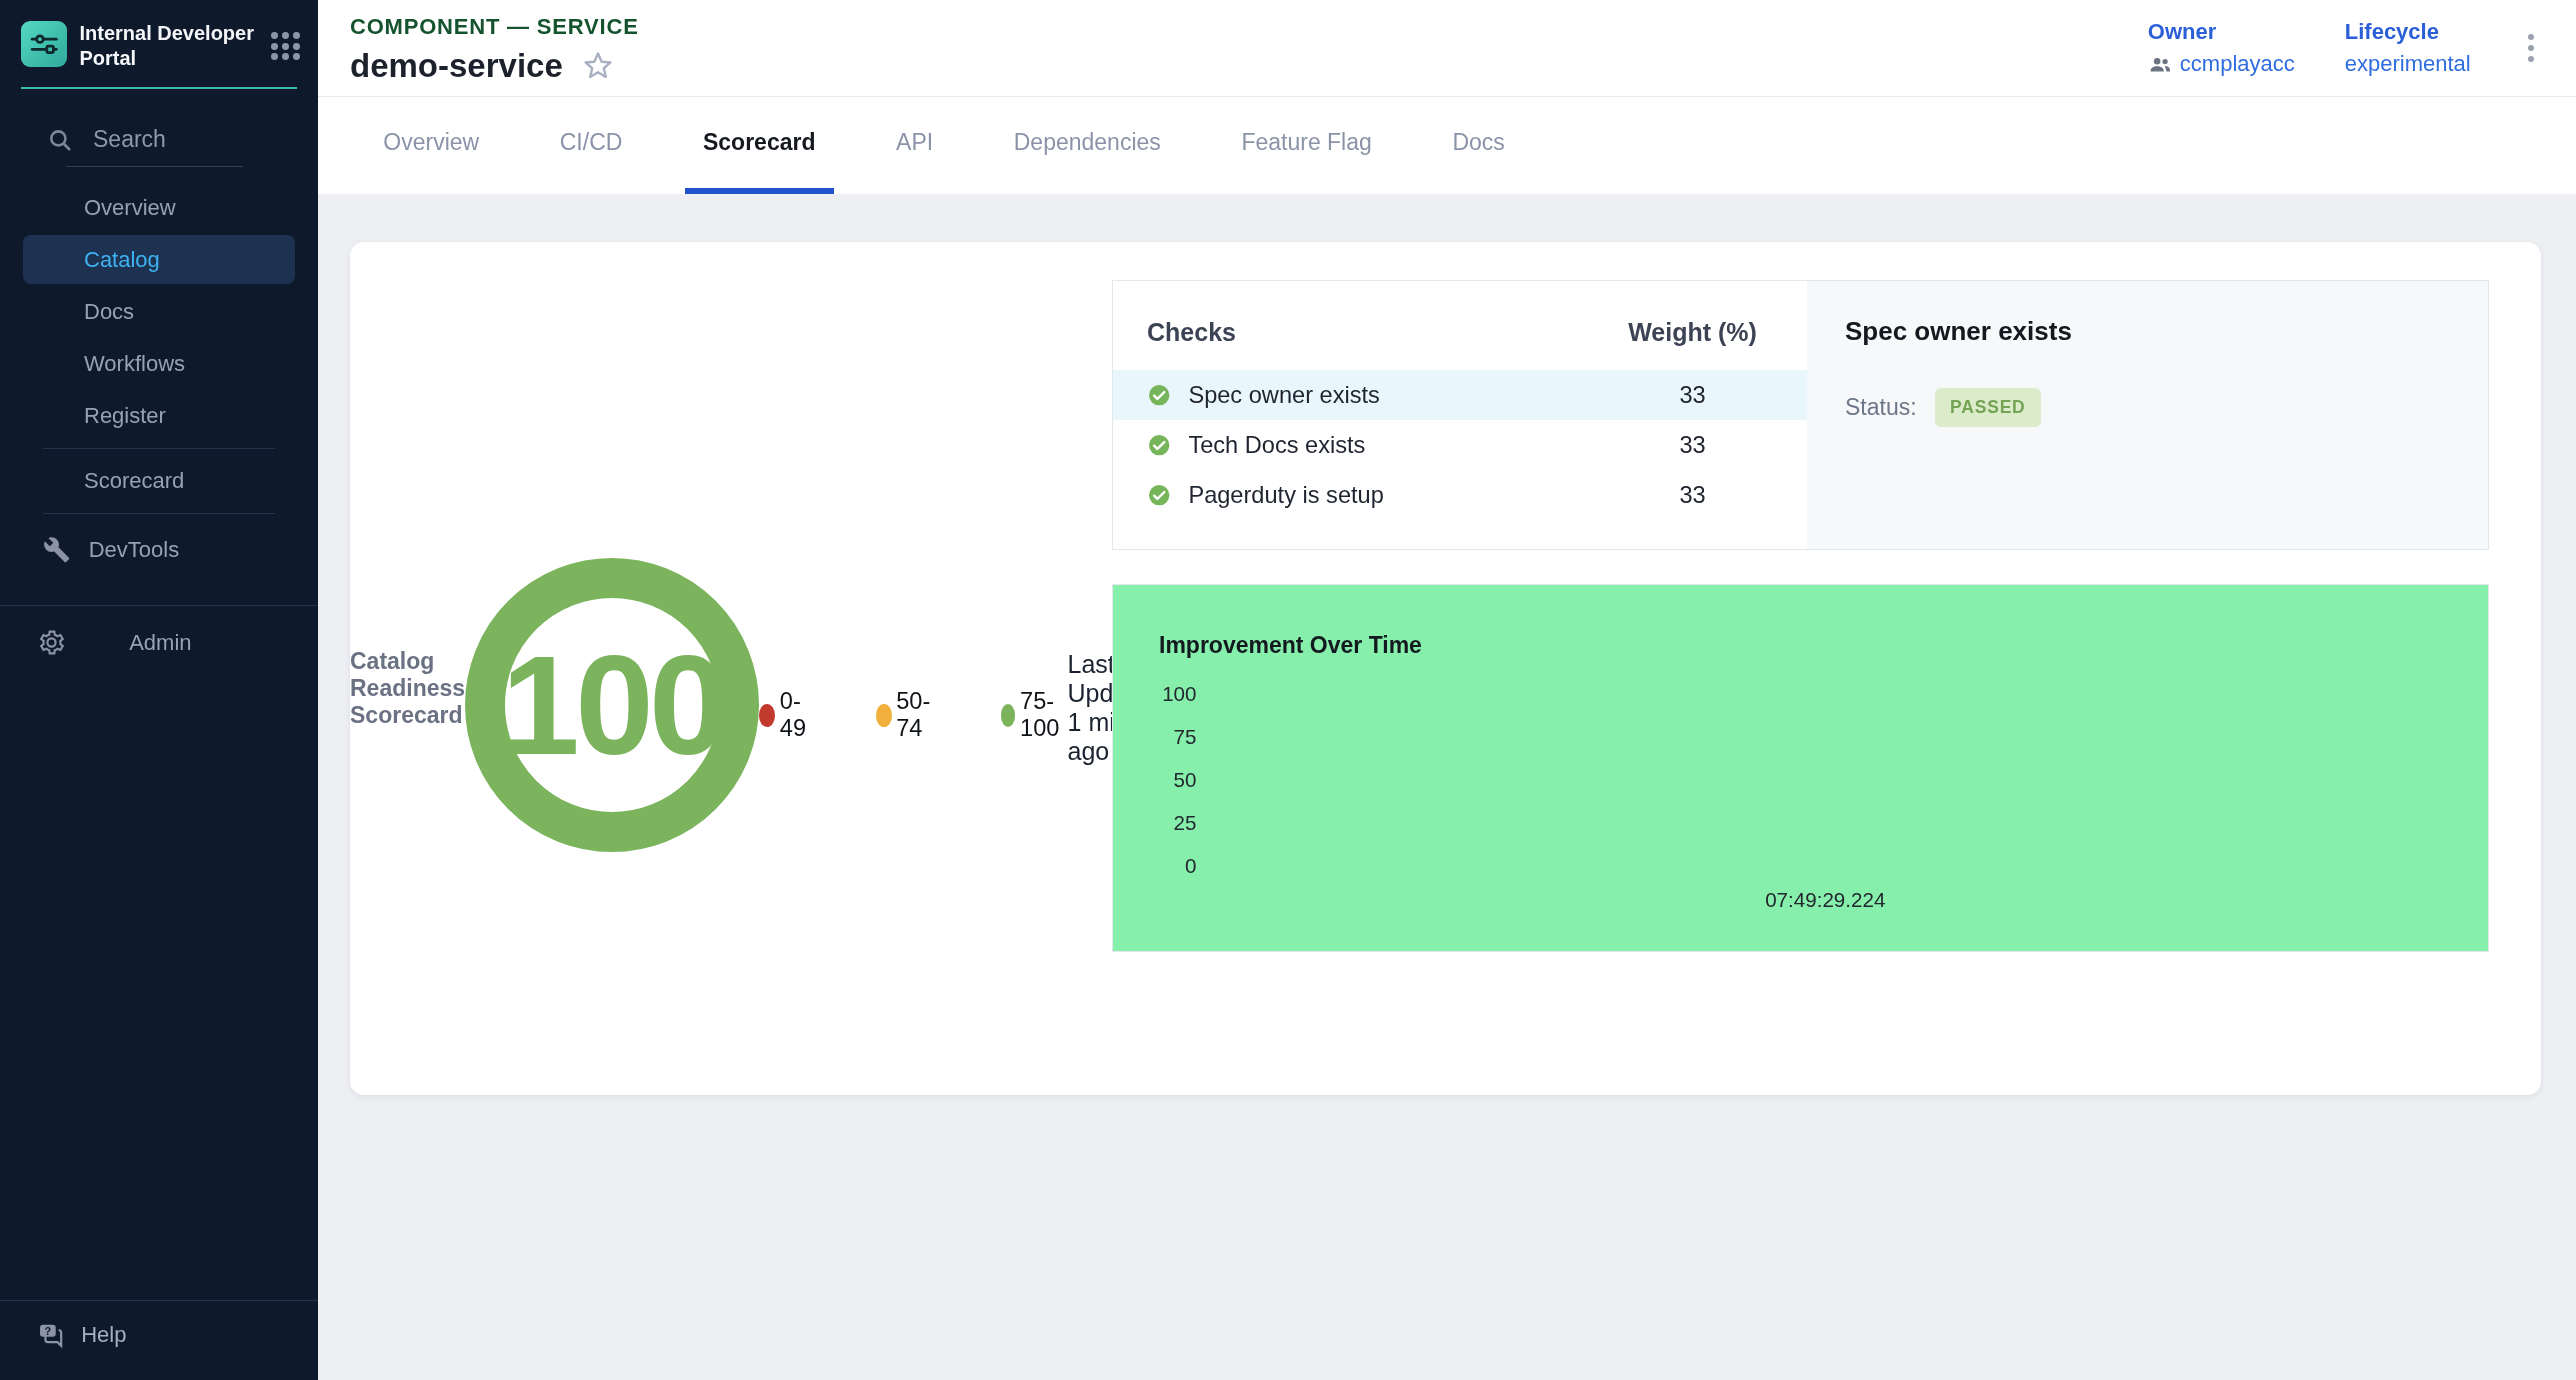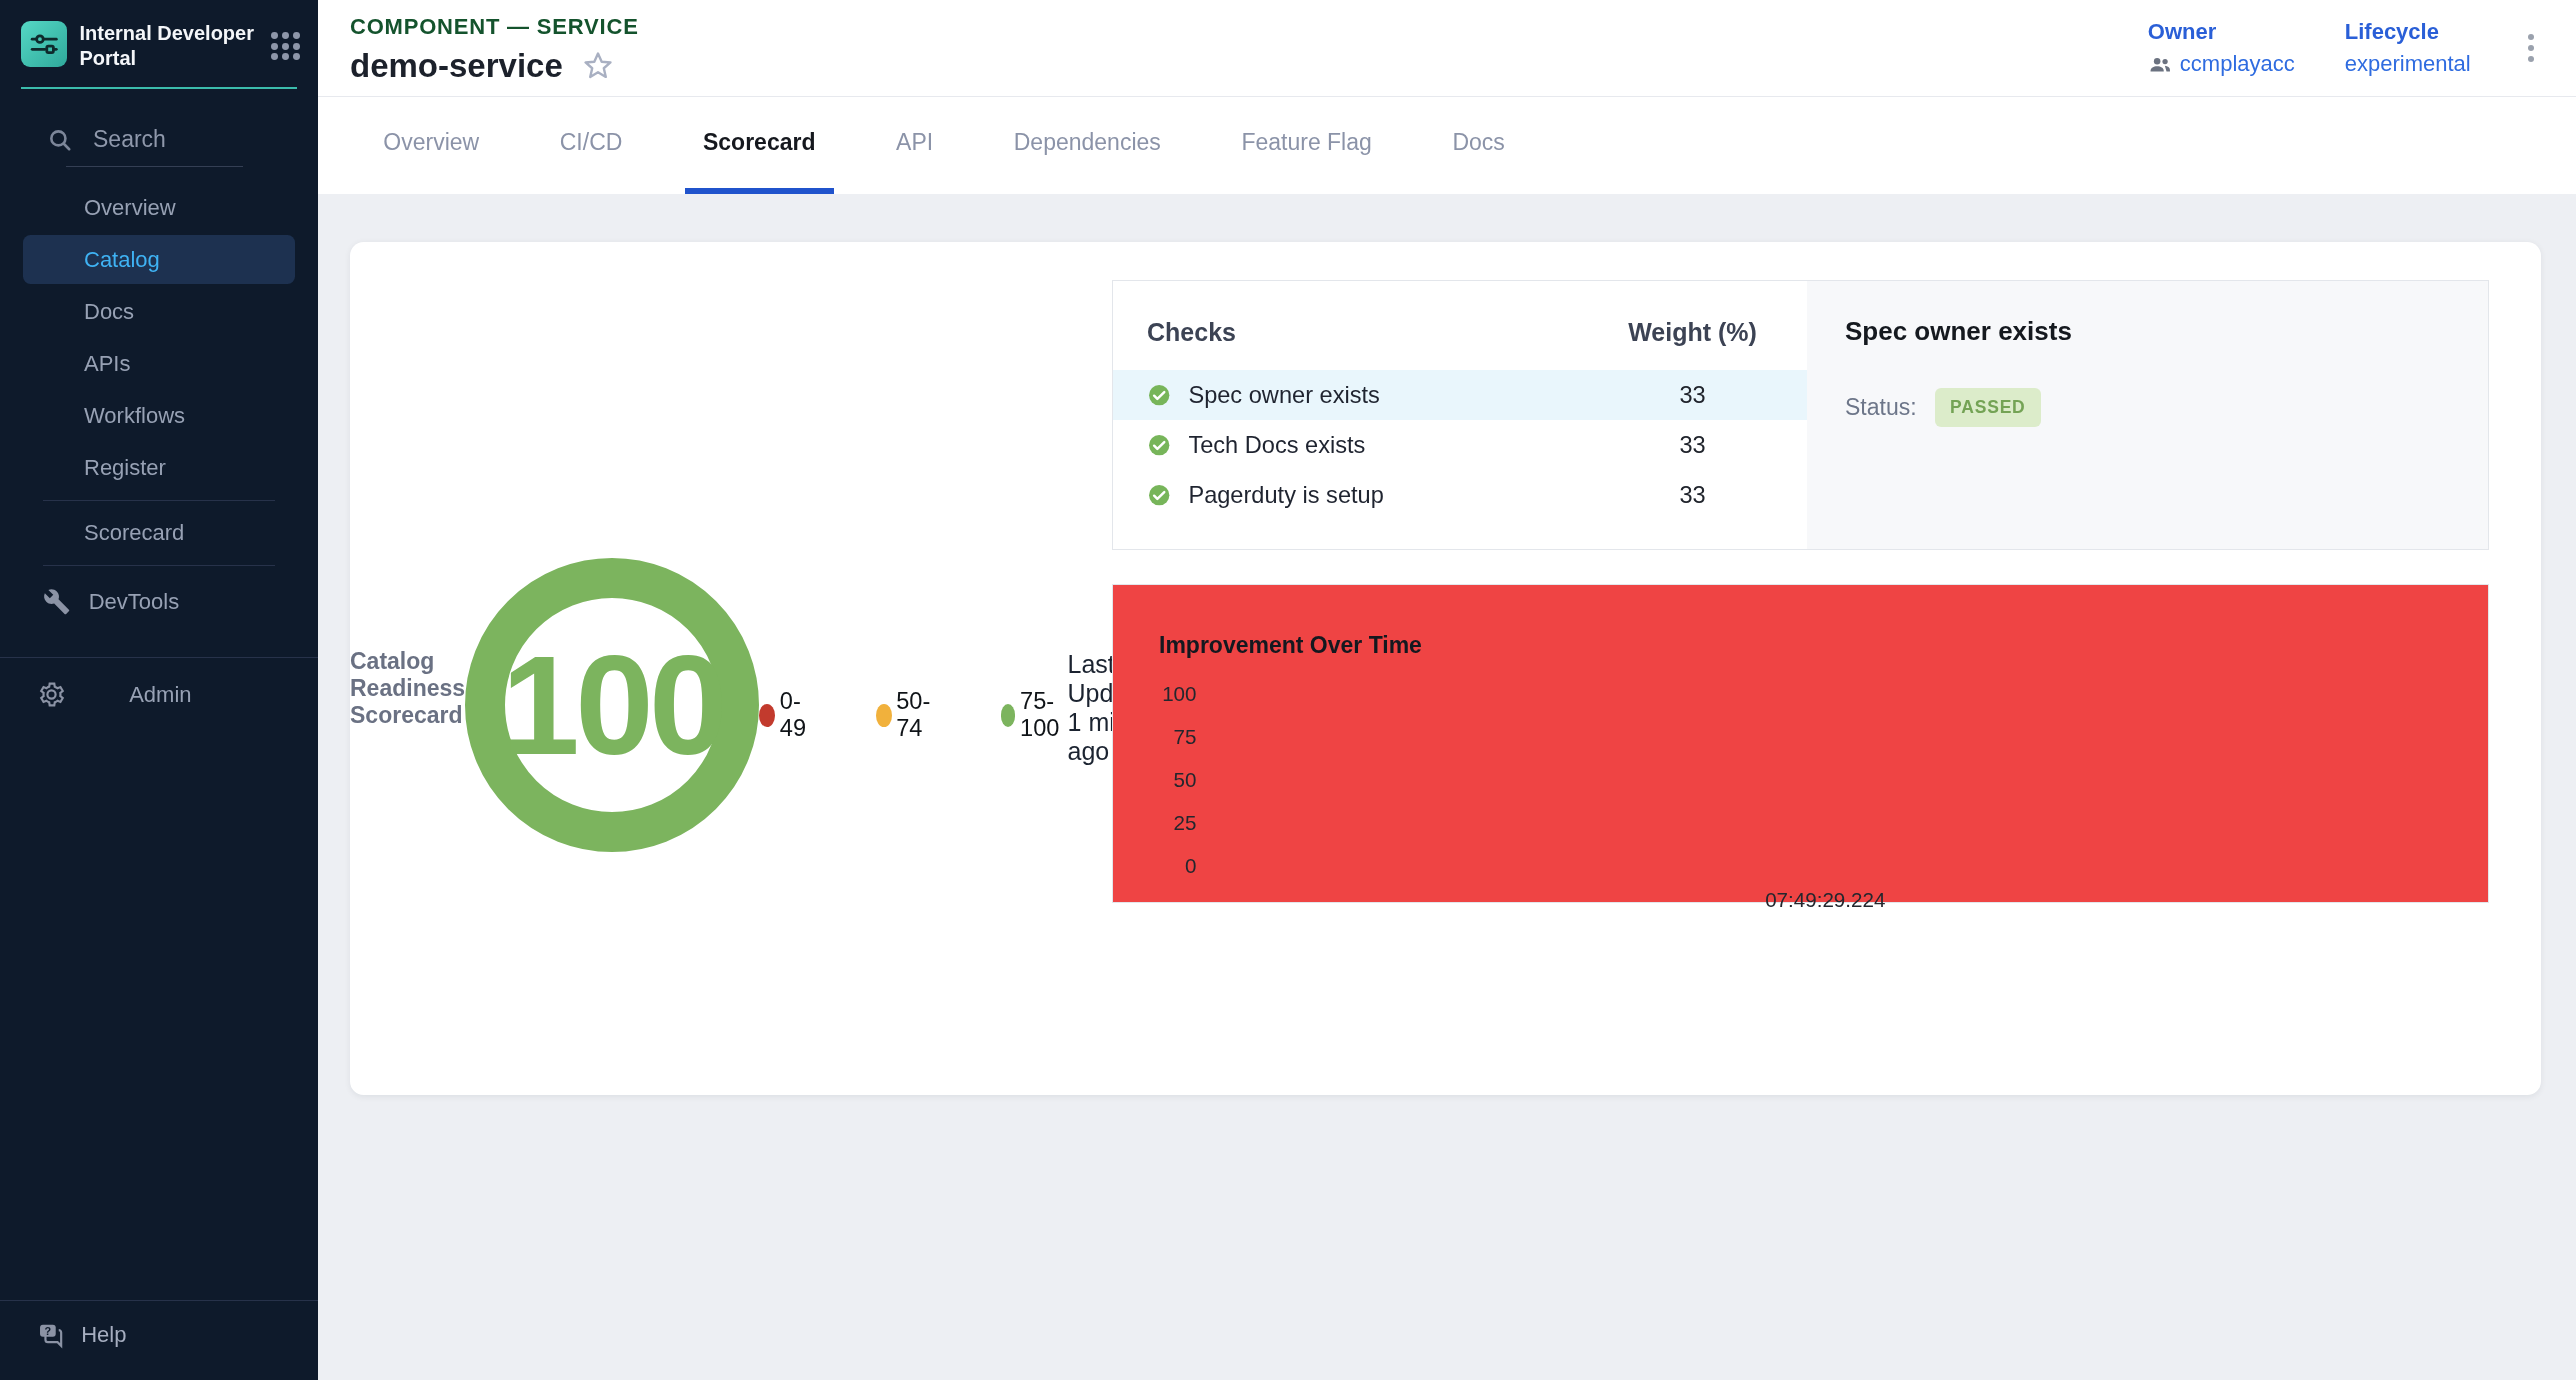--- a/index.html
+++ b/index.html
@@ -123,21 +123,21 @@
   .check-row .c-weight { width:229px; text-align:center; font-size:23.6px; color:#20242c; }
   .detail-panel { width:681px; flex:none; background:#f7f8fa; padding:35px 38px; }
   .detail-title { font-size:26px; font-weight:700; color:#15191f; }
   .status-row { margin-top:41px; display:flex; align-items:center; }
   .status-label { font-size:23px; color:#6d7689; }
   .badge {
     margin-left:18.3px; background:#dcecca; color:#74a355; border-radius:6.1px;
     padding:9.1px 15.2px; font-size:17.5px; font-weight:600; letter-spacing:0.8px;
   }
   .chart-wrap {
-    margin-top:34px; height:319px; border:1.5px solid #e3e6eb; background:#ef4444;
+    margin-top:34px; height:368px; border:1.5px solid #e3e6eb; background:#86efac;
     position:relative; flex:none;
   }
   .chart-title { position:absolute; left:46px; top:47px; font-size:23px; font-weight:700; color:#14181f; }
   .y-axis { position:absolute; left:30.5px; top:97px; width:53px; }
   .y-tick { height:43px; text-align:right; font-size:20.6px; color:#23272e; }
   .x-tick {
     position:absolute; left:51.8%; top:303px; transform:translateX(-50%);
     font-size:20.6px; color:#23272e;
   }
 </style>
@@ -179,21 +179,20 @@
     <span class="search-label">Search</span>
   </div>
   <div class="search-line"></div>
 
   <nav class="nav">
     <div class="nav-item">Overview</div>
     <div class="nav-item active-wrap">
       <div class="nav-pill">Catalog</div>
     </div>
     <div class="nav-item">Docs</div>
-    <div class="nav-item">APIs</div>
     <div class="nav-item">Workflows</div>
     <div class="nav-item">Register</div>
     <div class="nav-div"></div>
     <div class="nav-item">Scorecard</div>
     <div class="nav-div"></div>
     <div class="icon-row">
       <svg width="27.4" height="27.4" viewBox="0 0 24 24" fill="#8b93a5">
         <path d="M22.7 19l-9.1-9.1c.9-2.3.4-5-1.5-6.9-2-2-5-2.4-7.4-1.3L9 6 6 9 1.6 4.7C.4 7.1.9 10.1 2.9 12.1c1.9 1.9 4.6 2.4 6.9 1.5l9.1 9.1c.4.4 1 .4 1.4 0l2.3-2.3c.5-.4.5-1.1.1-1.4z"></path>
       </svg>
       <span>DevTools</span>

